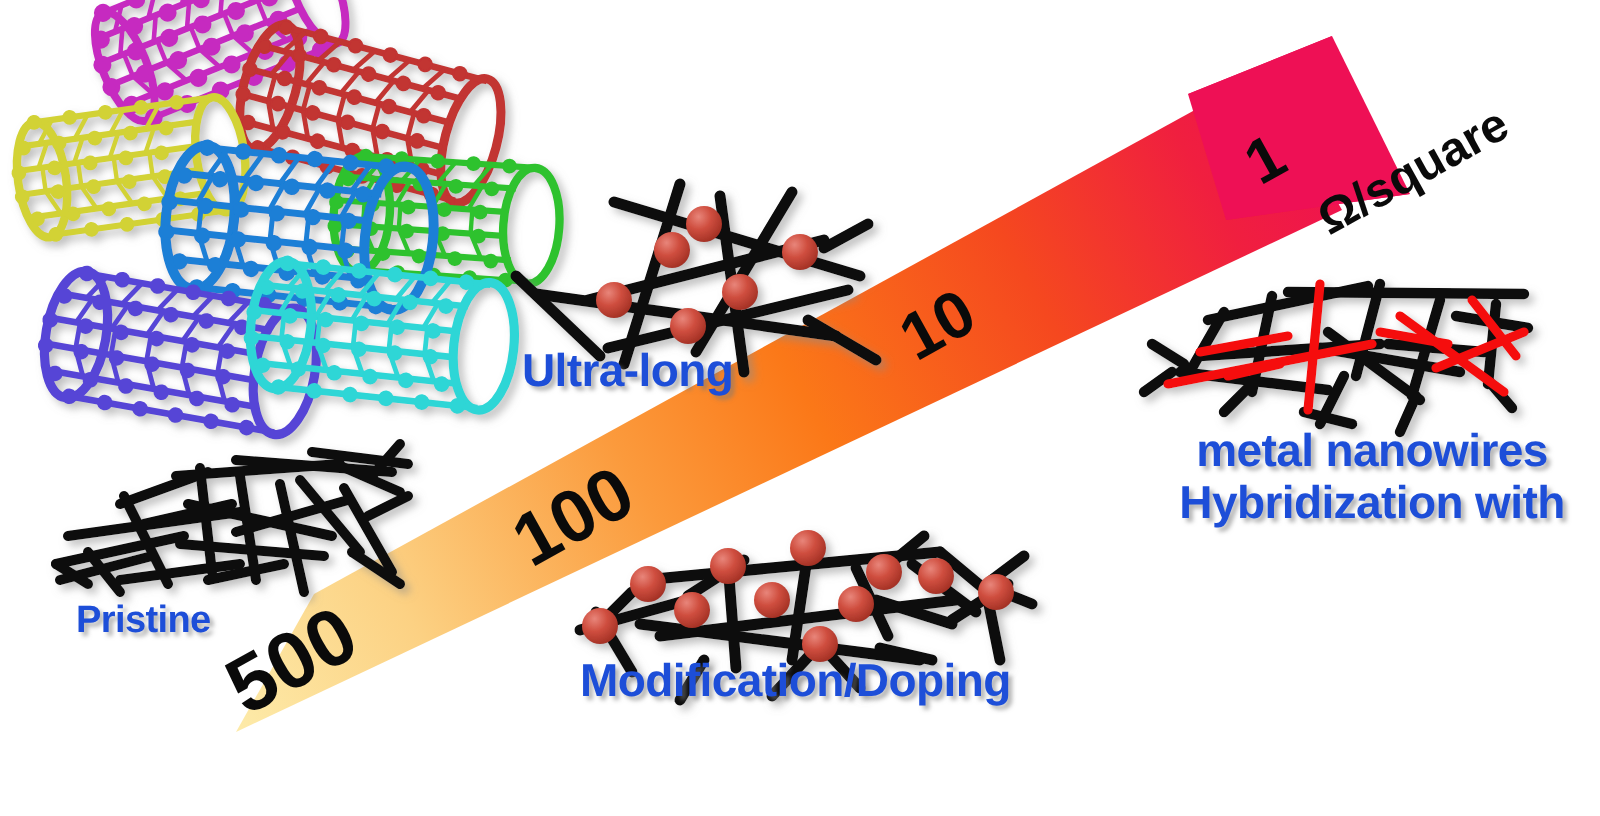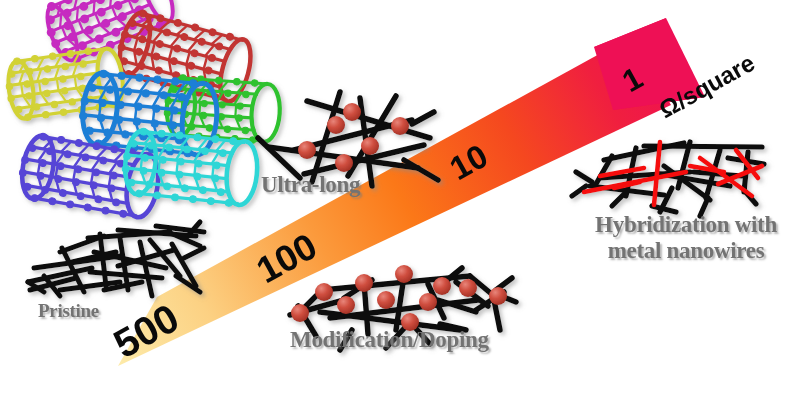--- a/index.html
+++ b/index.html
@@ -8,23 +8,23 @@
     background:#ffffff;
     font-family:"Liberation Sans", sans-serif;
     overflow:hidden;
     position:relative;
   }
   #figure{
     position:absolute;left:0;top:0;width:800px;height:408px;
   }
   .lbl{
     position:absolute;
-    font-family:Liberation Serif, serif;
+    font-family:Liberation Sans, sans-serif;
     font-weight:bold;
-    color:#737373;
+    color:#1d4ed8;
     white-space:nowrap;
     text-shadow:2px 2px 2px rgba(120,120,120,0.55);
     letter-spacing:-0.3px;
   }
   #lbl-pristine{left:38px;top:300px;font-size:19px;}
   #lbl-ultralong{left:261px;top:172px;font-size:23px;}
   #lbl-moddoping{left:290px;top:327px;font-size:23px;}
   #lbl-hybrid{left:580px;top:212px;font-size:23px;line-height:26px;text-align:center;width:212px;}
   .numlbl{
     position:absolute;
@@ -718,21 +718,21 @@
   </g>
 </svg>
 
 <div class="lbl" id="lbl-pristine">Pristine</div>
 
 <div class="lbl" id="lbl-ultralong">Ultra-long</div>
 
 <div class="lbl" id="lbl-moddoping">Modification/Doping</div>
 
 <div class="lbl" id="lbl-hybrid">
+  <div>metal nanowires</div>
   <div>Hybridization with</div>
-  <div>metal nanowires</div>
 </div>
 
 <div class="numlbl" id="num-500">500</div>
 <div class="numlbl" id="num-100">100</div>
 <div class="numlbl" id="num-10">10</div>
 <div class="numlbl" id="num-1">1</div>
 <div id="unit-ohm">Ω/square</div>
 
 </body></html>

